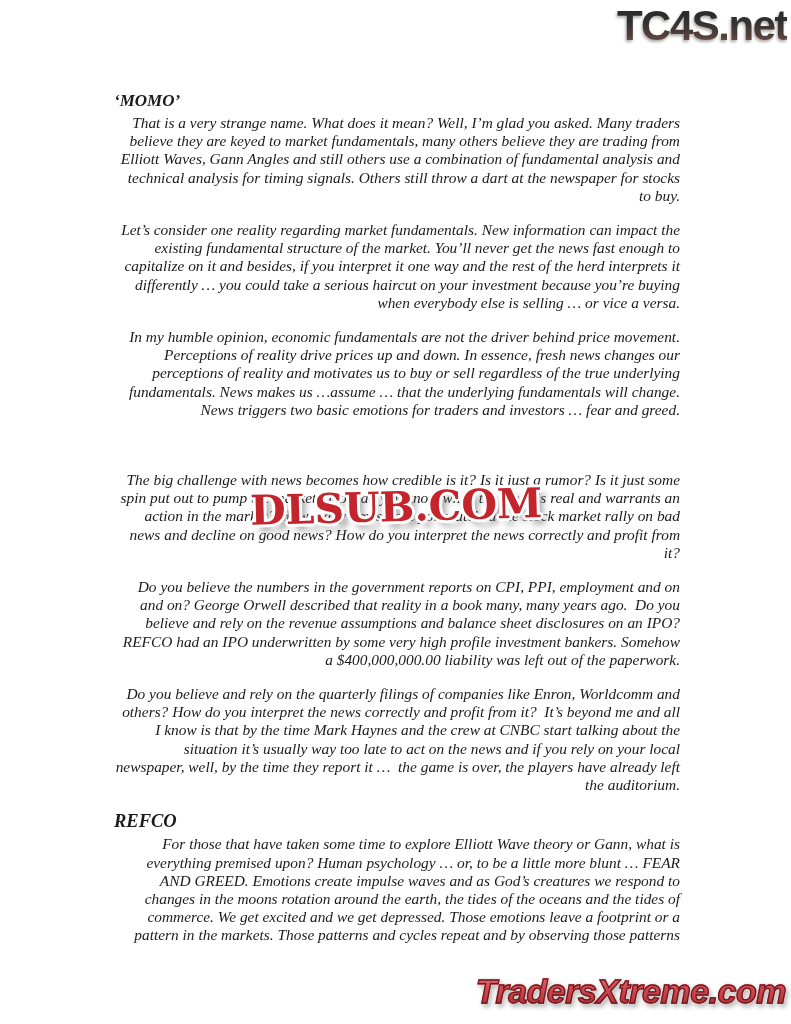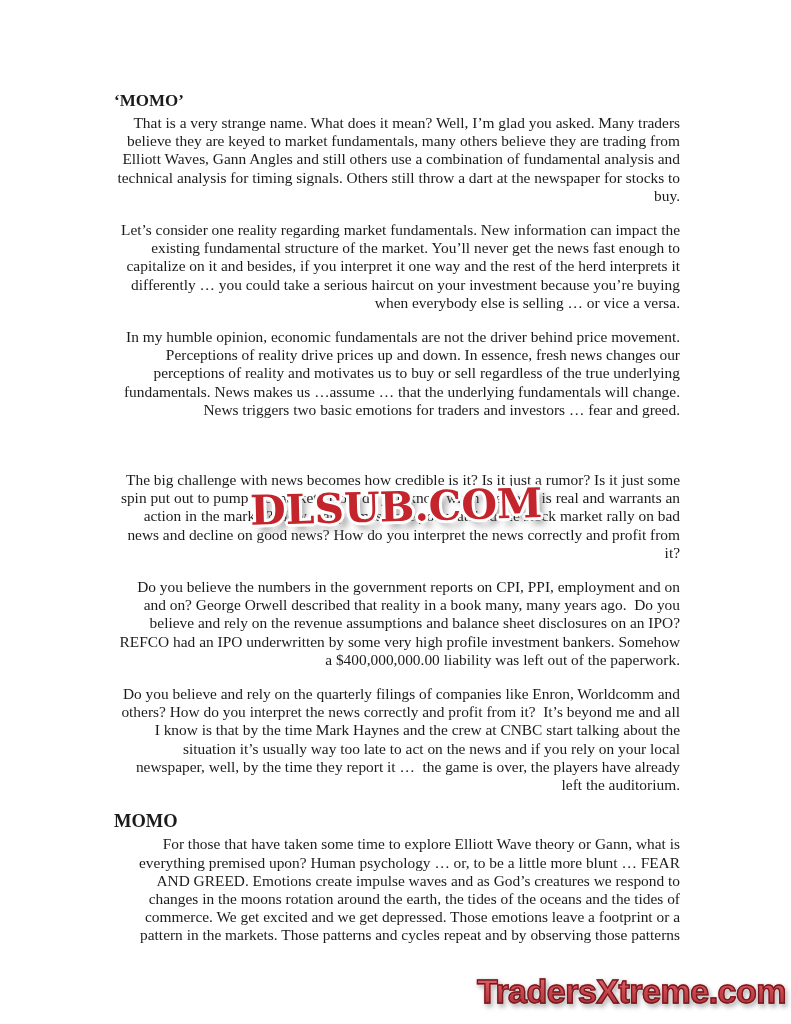--- a/index.html
+++ b/index.html
@@ -31,20 +31,21 @@
   }
 
   
   .content {
     position: absolute;
     left: 114px;
     top: 90px;
     width: 566px;
     font-size: 15.4px;
     line-height: 18.2px;
+    font-style: italic;
   }
   .content h1 {
     font-size: 17px;
     line-height: 21px;
     margin: 0 0 3px 0;
     font-weight: bold;
   }
   .content h2 {
     font-size: 18.5px;
     line-height: 23px;
@@ -85,45 +86,47 @@
     font-family: "Liberation Sans", sans-serif;
     font-weight: bold;
     font-size: 34px;
     letter-spacing: -0.5px;
     background: linear-gradient(180deg, #e0767c 0%, #cc4a52 45%, #a62931 100%);
     -webkit-background-clip: text;
     background-clip: text;
     color: transparent;
     -webkit-text-stroke: 1.3px #77161b;
     filter: drop-shadow(0 0 1px #d8d8d8) drop-shadow(2px 3px 2px #bdbdbd);
+    font-style: italic;
   }
 </style>
 </head>
 <body>
 
 <div class="page">
 
+  <div class="header-logo">TC4S.net</div>
 
   <div class="content">
 
     <h1>‘MOMO’</h1>
 
     <p>That is a very strange name. What does it mean? Well, I’m glad you asked. Many traders believe they are keyed to market fundamentals, many others believe they are trading from Elliott Waves, Gann Angles and still others use a combination of fundamental analysis and technical analysis for timing signals. Others still throw a dart at the newspaper for stocks to buy.</p>
 
     <p>Let’s consider one reality regarding market fundamentals. New information can impact the existing fundamental structure of the market. You’ll never get the news fast enough to capitalize on it and besides, if you interpret it one way and the rest of the herd interprets it differently … you could take a serious haircut on your investment because you’re buying when everybody else is selling … or vice a versa.</p>
 
     <p> In my humble opinion, economic fundamentals are not the driver behind price movement. Perceptions of reality drive prices up and down. In essence, fresh news changes our perceptions of reality and motivates us to buy or sell regardless of the true underlying fundamentals. News makes us …assume … that the underlying fundamentals will change. News triggers two basic emotions for traders and investors … fear and greed.</p>
 
     <p class="gap-large">The big challenge with news becomes how credible is it? Is it just a rumor? Is it just some spin put out to pump the market? How do you know when the news is real and warrants an action in the market? How many times have you watched the stock market rally on bad news and decline on good news? How do you interpret the news correctly and profit from it?</p>
 
     <p>Do you believe the numbers in the government reports on CPI, PPI, employment and on and on? George Orwell described that reality in a book many, many years ago.  Do you believe and rely on the revenue assumptions and balance sheet disclosures on an IPO? REFCO had an IPO underwritten by some very high profile investment bankers. Somehow a $400,000,000.00 liability was left out of the paperwork.</p>
 
     <p>Do you believe and rely on the quarterly filings of companies like Enron, Worldcomm and others? How do you interpret the news correctly and profit from it?  It’s beyond me and all I know is that by the time Mark Haynes and the crew at CNBC start talking about the situation it’s usually way too late to act on the news and if you rely on your local newspaper, well, by the time they report it …  the game is over, the players have already left the auditorium.</p>
 
-    <h2>MOMO</h2>
+    <h2>REFCO</h2>
 
     <p>For those that have taken some time to explore Elliott Wave theory or Gann, what is everything premised upon? Human psychology … or, to be a little more blunt … FEAR AND GREED. Emotions create impulse waves and as God’s creatures we respond to changes in the moons rotation around the earth, the tides of the oceans and the tides of commerce. We get excited and we get depressed. Those emotions leave a footprint or a pattern in the markets. Those patterns and cycles repeat and by observing those patterns</p>
 
   </div>
 
   <div class="watermark">DLSUB.COM</div>
 
   <div class="footer-logo">TradersXtreme.com</div>
 
 </div>

